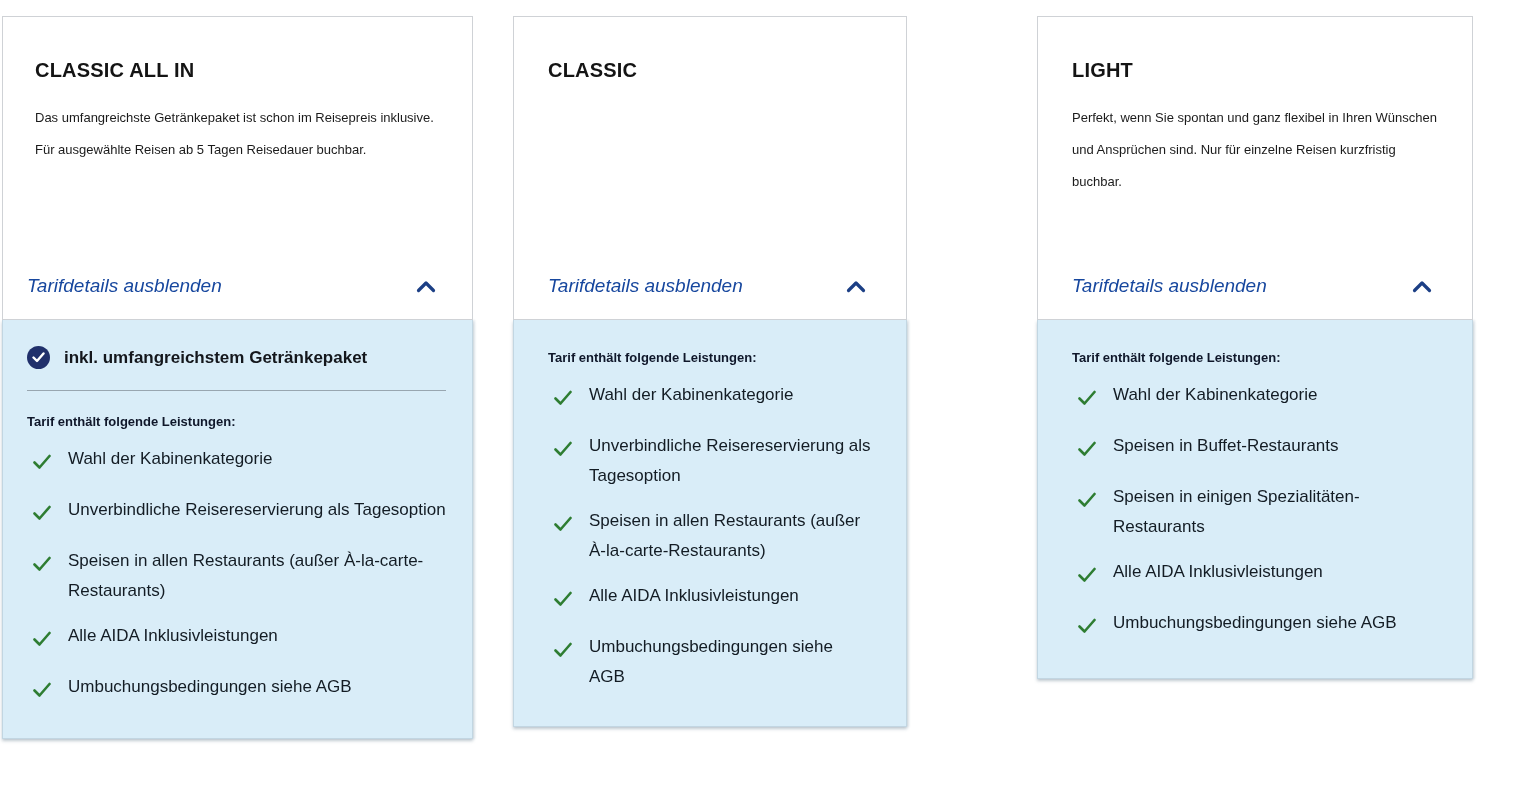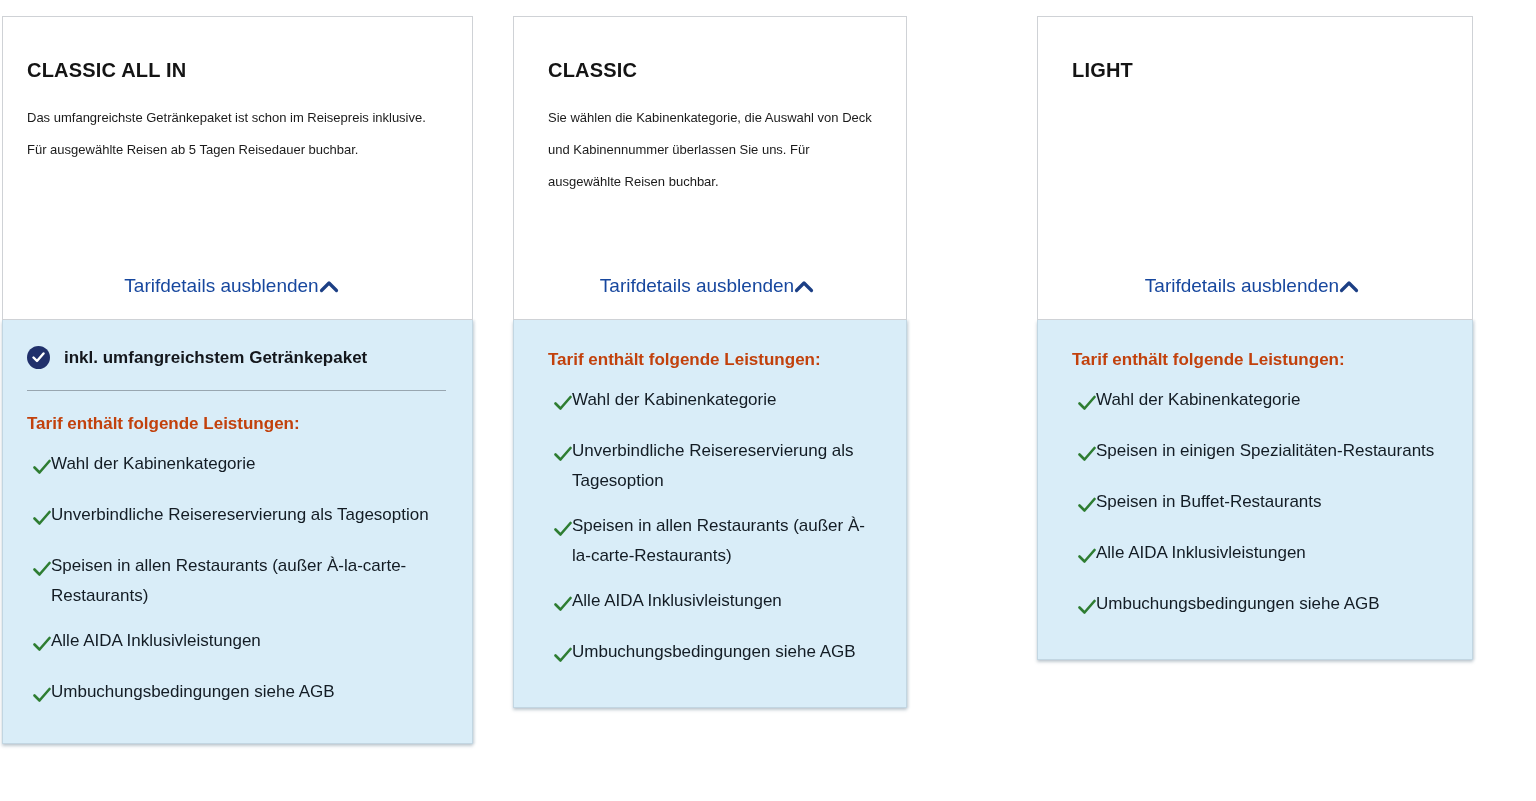--- a/index.html
+++ b/index.html
@@ -13,43 +13,44 @@
     overflow: hidden;
   }
   .card { position: absolute; top: 16px; }
   .card-white {
     position: relative;
     background: #ffffff;
     border: 1px solid #cfd2d6;
     height: 304px;
     padding: 42px 34px 0 34px;
   }
-  .card--first .card-white { padding-left: 24px; padding-right: 24px; }
+  .card--first .card-white { padding-left: 32px; padding-right: 24px; }
   .card-title {
     margin: 0;
     font-size: 20px;
     font-weight: 700;
     color: #141414;
     letter-spacing: 0.2px;
   }
   .card-desc {
     margin: 20px 0 0 0;
     font-size: 13px;
     line-height: 32px;
     color: #1b1b1b;
   }
   .toggle-row {
     position: absolute;
     left: 34px;
     right: 40px;
     bottom: 22px;
     display: flex;
     align-items: center;
-    justify-content: center;
+    justify-content: space-between;
     cursor: pointer;
+    font-style: italic;
   }
   .card--first .toggle-row { left: 24px; right: 36px; }
   .toggle-label {
     font-size: 19px;
     color: #17479e;
   }
   .chev { display: inline-flex; }
   .panel {
     background: #d9edf8;
     border: 1px solid #c2d6e2;
@@ -77,32 +78,33 @@
     font-weight: 700;
     color: #14171c;
   }
   .divider {
     border: 0;
     border-top: 1px solid #98a6b0;
     margin: 21px 2px 23px 0;
   }
   .panel-heading {
     margin: 0;
-    font-size: 17px;
+    font-size: 13px;
     font-weight: 700;
-    color: #c2410c;
+    color: #0f172a;
   }
   .feature-list {
     list-style: none;
     margin: 14px 0 0 0;
     padding: 0 0 0 6px;
   }
   .feature-item {
     display: flex;
     align-items: flex-start;
+    gap: 17px;
     margin-top: 15px;
     font-size: 17px;
     line-height: 30px;
     color: #131c24;
   }
   .feature-item .check { margin-top: 6px; min-width: 18px; }
 </style>
 </head>
 <body>
 
@@ -163,21 +165,20 @@
               </svg></span>
           <span>Umbuchungsbedingungen siehe AGB</span>
         </li>
       </ul>
     </div>
   </section>
 
   <section class="card" style="left:513px; width:394px;">
     <div class="card-white">
       <h2 class="card-title">CLASSIC</h2>
-      <p class="card-desc">Sie wählen die Kabinenkategorie, die Auswahl von Deck und Kabinennummer überlassen Sie uns. Für ausgewählte Reisen buchbar.</p>
       <div class="toggle-row">
         <span class="toggle-label">Tarifdetails ausblenden</span>
         <span class="chev">
           <svg width="20" height="13" viewBox="0 0 20 13">
               <polyline points="2.5,10.5 10,3 17.5,10.5" fill="none" stroke="#1c3f85" stroke-width="3.2" stroke-linecap="round" stroke-linejoin="round"></polyline>
             </svg>
         </span>
       </div>
     </div>
     <div class="panel">
@@ -213,20 +214,21 @@
               </svg></span>
           <span>Umbuchungsbedingungen siehe AGB</span>
         </li>
       </ul>
     </div>
   </section>
 
   <section class="card" style="left:1037px; width:436px;">
     <div class="card-white">
       <h2 class="card-title">LIGHT</h2>
+      <p class="card-desc">Perfekt, wenn Sie spontan und ganz flexibel in Ihren Wünschen und Ansprüchen sind. Nur für einzelne Reisen kurzfristig buchbar.</p>
       <div class="toggle-row">
         <span class="toggle-label">Tarifdetails ausblenden</span>
         <span class="chev">
           <svg width="20" height="13" viewBox="0 0 20 13">
               <polyline points="2.5,10.5 10,3 17.5,10.5" fill="none" stroke="#1c3f85" stroke-width="3.2" stroke-linecap="round" stroke-linejoin="round"></polyline>
             </svg>
         </span>
       </div>
     </div>
     <div class="panel">
@@ -235,32 +237,32 @@
         <li class="feature-item">
           <span class="check"><svg width="18" height="16" viewBox="0 0 18 16">
                 <polyline points="1.5,8.5 6.5,13.5 16.5,2" fill="none" stroke="#2e7d32" stroke-width="2.6" stroke-linecap="round" stroke-linejoin="round"></polyline>
               </svg></span>
           <span>Wahl der Kabinenkategorie</span>
         </li>
         <li class="feature-item">
           <span class="check"><svg width="18" height="16" viewBox="0 0 18 16">
                 <polyline points="1.5,8.5 6.5,13.5 16.5,2" fill="none" stroke="#2e7d32" stroke-width="2.6" stroke-linecap="round" stroke-linejoin="round"></polyline>
               </svg></span>
+          <span>Speisen in Buffet-Restaurants</span>
+        </li>
+        <li class="feature-item">
+          <span class="check"><svg width="18" height="16" viewBox="0 0 18 16">
+                <polyline points="1.5,8.5 6.5,13.5 16.5,2" fill="none" stroke="#2e7d32" stroke-width="2.6" stroke-linecap="round" stroke-linejoin="round"></polyline>
+              </svg></span>
           <span>Speisen in einigen Spezialitäten-Restaurants</span>
         </li>
         <li class="feature-item">
           <span class="check"><svg width="18" height="16" viewBox="0 0 18 16">
                 <polyline points="1.5,8.5 6.5,13.5 16.5,2" fill="none" stroke="#2e7d32" stroke-width="2.6" stroke-linecap="round" stroke-linejoin="round"></polyline>
               </svg></span>
-          <span>Speisen in Buffet-Restaurants</span>
-        </li>
-        <li class="feature-item">
-          <span class="check"><svg width="18" height="16" viewBox="0 0 18 16">
-                <polyline points="1.5,8.5 6.5,13.5 16.5,2" fill="none" stroke="#2e7d32" stroke-width="2.6" stroke-linecap="round" stroke-linejoin="round"></polyline>
-              </svg></span>
           <span>Alle AIDA Inklusivleistungen</span>
         </li>
         <li class="feature-item">
           <span class="check"><svg width="18" height="16" viewBox="0 0 18 16">
                 <polyline points="1.5,8.5 6.5,13.5 16.5,2" fill="none" stroke="#2e7d32" stroke-width="2.6" stroke-linecap="round" stroke-linejoin="round"></polyline>
               </svg></span>
           <span>Umbuchungsbedingungen siehe AGB</span>
         </li>
       </ul>
     </div>

